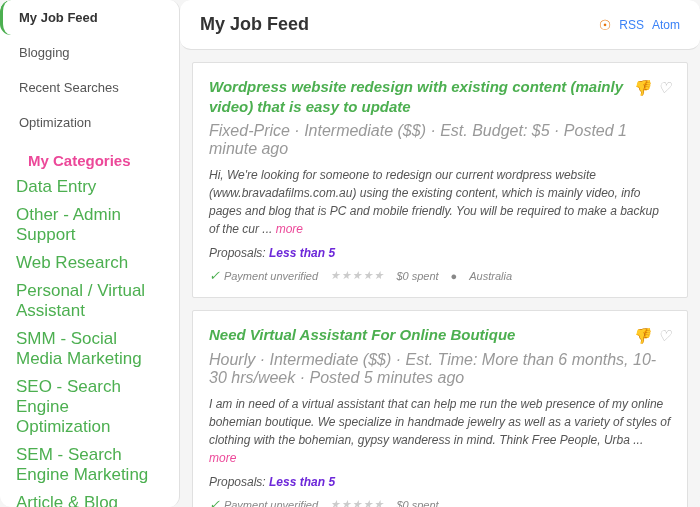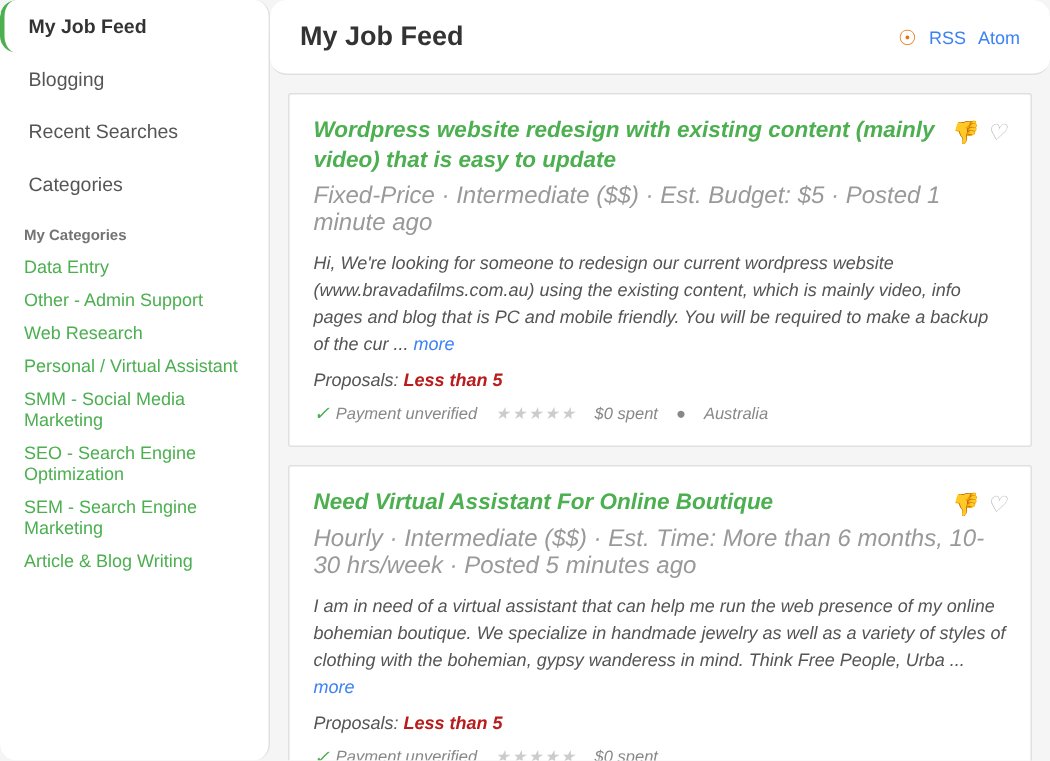--- a/index.html
+++ b/index.html
@@ -24,33 +24,33 @@
       text-decoration: none;
     }
     .sidebar-item.active {
       color: #333;
       border-left: 3px solid #4caf50;
       font-weight: bold;
       background: #fff;
     }
 
     .sidebar-section-title {
-      font-size: 10px;
-      font-weight: bold;
-      color: #737373;
-      padding: 12px 16px 4px 16px;
+      font-size: 15px;
+      font-weight: bold;
+      color: #ec4899;
+      padding: 12px 16px 4px 28px;
       text-transform: none;
     }
 
     .sidebar-category-item {
       display: block;
       padding: 4px 16px;
       color: #4caf50;
       cursor: pointer;
-      font-size: 12px;
+      font-size: 17px;
       text-decoration: none;
     }
 
     
     .main {
       flex: 1;
       background: #f5f5f5;
       overflow-y: auto;
       padding: 0;
     }
@@ -128,33 +128,33 @@
       margin: 6px 0 8px 0;
     }
 
     .job-description {
       color: #555;
       font-size: 12px;
       line-height: 1.5;
       margin-bottom: 8px;
     }
     .job-description a, .more-link {
-      color: #3b82f6;
+      color: #ec4899;
       cursor: pointer;
       text-decoration: none;
     }
 
     .job-proposals {
       font-size: 12px;
       color: #555;
       margin-bottom: 8px;
     }
     .proposals-value {
       font-weight: bold;
-      color: #b91c1c;
+      color: #6d28d9;
     }
 
     .job-footer {
       display: flex;
       align-items: center;
       gap: 12px;
       font-size: 11px;
       color: #888;
     }
     .client-info {
@@ -177,21 +177,21 @@
     }
   </style>
 </head>
 <body>
 
 <aside class="sidebar">
   <div id="nav-items">
       <div class="sidebar-item active">My Job Feed</div>
       <div class="sidebar-item">Blogging</div>
       <div class="sidebar-item">Recent Searches</div>
-      <div class="sidebar-item">Categories</div>
+      <div class="sidebar-item">Optimization</div>
     </div>
   <div class="sidebar-section-title">My Categories</div>
   <div id="category-items">
       <a class="sidebar-category-item">Data Entry</a>
       <a class="sidebar-category-item">Other - Admin Support</a>
       <a class="sidebar-category-item">Web Research</a>
       <a class="sidebar-category-item">Personal / Virtual Assistant</a>
       <a class="sidebar-category-item">SMM - Social Media Marketing</a>
       <a class="sidebar-category-item">SEO - Search Engine Optimization</a>
       <a class="sidebar-category-item">SEM - Search Engine Marketing</a>

